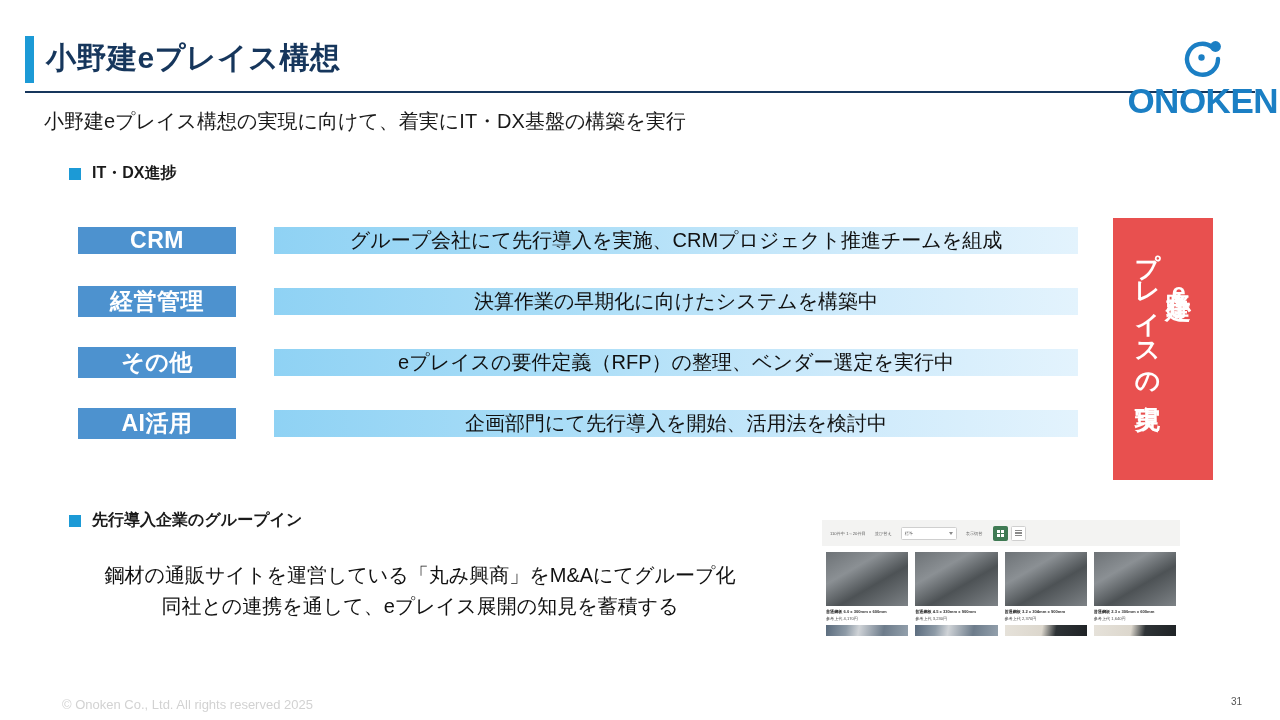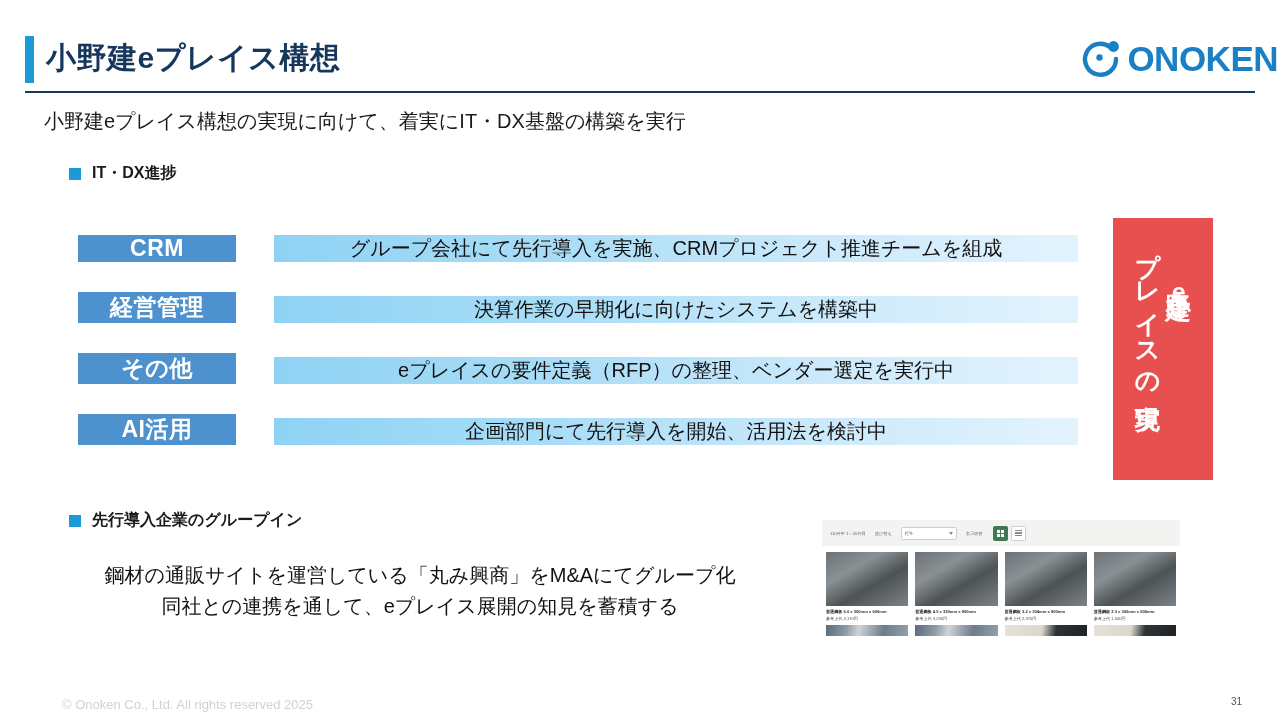--- a/index.html
+++ b/index.html
@@ -49,20 +49,21 @@
     background: #16365c;
   }
 
   
   .logo {
     position: absolute;
     right: 28px; top: 38px;
     display: flex;
     align-items: center;
     gap: 5px;
+    flex-direction: column;
   }
   .logo-mark { display: block; }
   .logo-text {
     font-size: 35px;
     font-weight: bold;
     color: #1b7fc4;
     letter-spacing: -0.5px;
     font-family: "Liberation Sans", sans-serif;
     line-height: 1;
   }
@@ -99,21 +100,21 @@
   #section-gi { left: 45px; top: 510px; }
 
   
   .rows {
     position: absolute;
     left: 78px; top: 218px;
     width: 1000px;
   }
   .row {
     display: flex;
-    align-items: flex-end;
+    align-items: center;
     height: 44px;
     margin-bottom: 17px;
   }
   .row-label {
     width: 158px;
     background: #4d92cf;
     color: #ffffff;
     font-size: 23px;
     font-weight: bold;
     display: flex;

